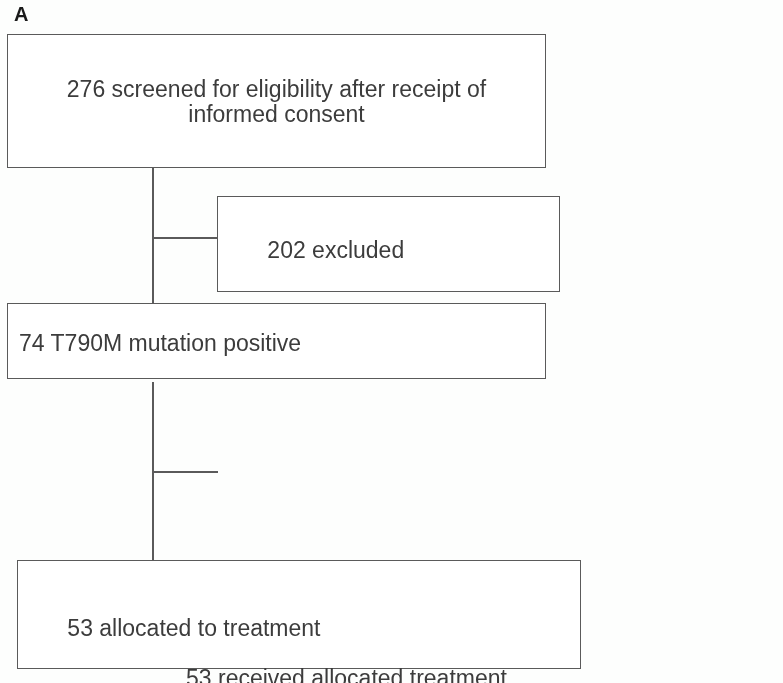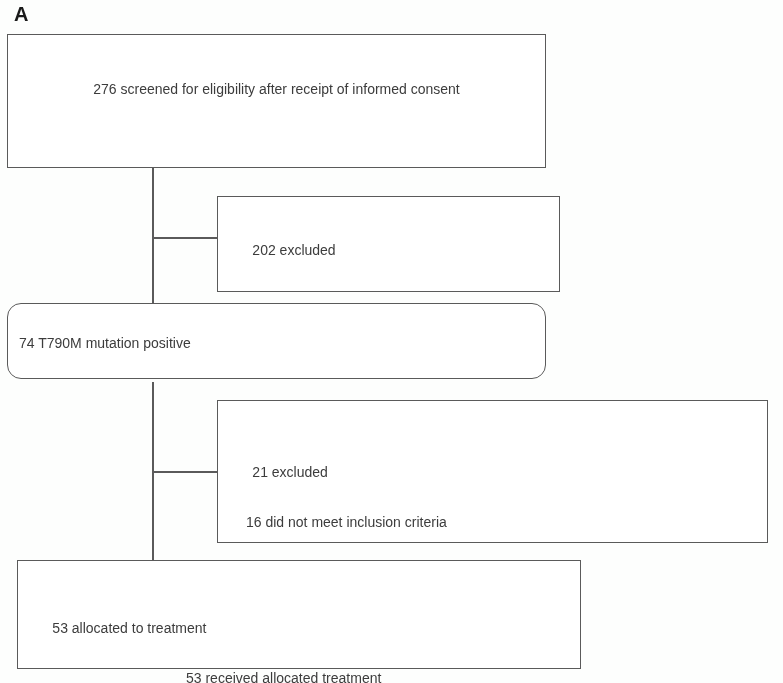--- a/index.html
+++ b/index.html
@@ -33,21 +33,21 @@
   
   .flow-box {
     position: absolute;
     box-sizing: border-box;
     border: 1.6px solid #5a5a5a;
     background: #ffffff;
   }
   .box-text {
     position: absolute;
     box-sizing: border-box;
-    font-size: 14px;
+    font-size: 23px;
     line-height: 25px;
     color: #3c3c3c;
     white-space: pre;
   }
   .box-text.centered {
     text-align: center;
     white-space: normal;
   }
   .line-indent-1 { display: block; padding-left: 17px; }
   .line-indent-big { display: block; padding-left: 157px; }
@@ -57,21 +57,21 @@
   #box-screened .box-text {
     left: 0; right: 0; top: 42px;
     padding: 0 34px;
   }
 
   
   #box-excluded-202 { left: 217px; top: 196px; width: 343px; height: 96px; }
   #box-excluded-202 .box-text { left: 11px; top: 16px; }
 
   
-  #box-positive-74 { left: 7px; top: 303px; width: 539px; height: 76px; border-radius: 14px; }
+  #box-positive-74 { left: 7px; top: 303px; width: 539px; height: 76px; }
   #box-positive-74 .box-text { left: 11px; top: 27px; }
 
   
   #box-excluded-21 { left: 217px; top: 400px; width: 551px; height: 143px; }
   #box-excluded-21 .box-text { left: 11px; top: 34px; }
 
   
   #box-allocated-53 { left: 17px; top: 560px; width: 564px; height: 109px; }
   #box-allocated-53 .box-text { left: 11px; top: 30px; }
 
@@ -112,27 +112,20 @@
   <div class="flow-box" id="box-excluded-202">
     <div class="box-text">
       <span>202 excluded</span>
     </div>
   </div>
 
   <div class="flow-box" id="box-positive-74">
     <div class="box-text">74 T790M mutation positive</div>
   </div>
 
-  <div class="flow-box" id="box-excluded-21">
-    <div class="box-text">
-      <span>21 excluded</span>
-      <span class="line-indent-1">16 did not meet inclusion criteria</span>
-      <span class="line-indent-1">5 treated with osimertinib outside study</span>
-    </div>
-  </div>
 
   <div class="flow-box" id="box-allocated-53">
     <div class="box-text">
       <span>53 allocated to treatment</span>
       <span class="line-indent-big">53 received allocated treatment</span>
     </div>
   </div>
 
 </div>
 

